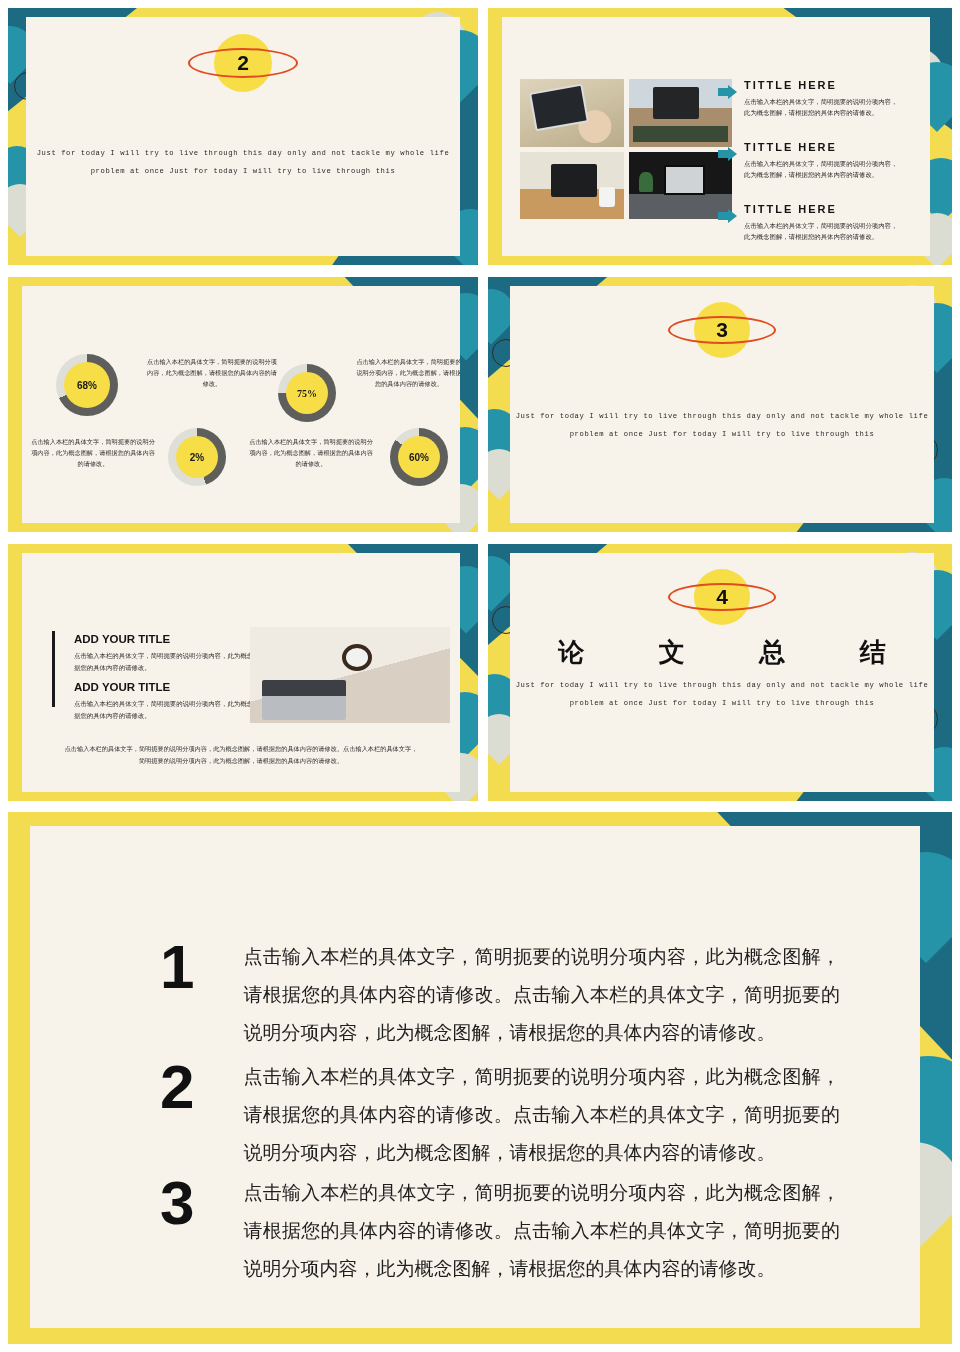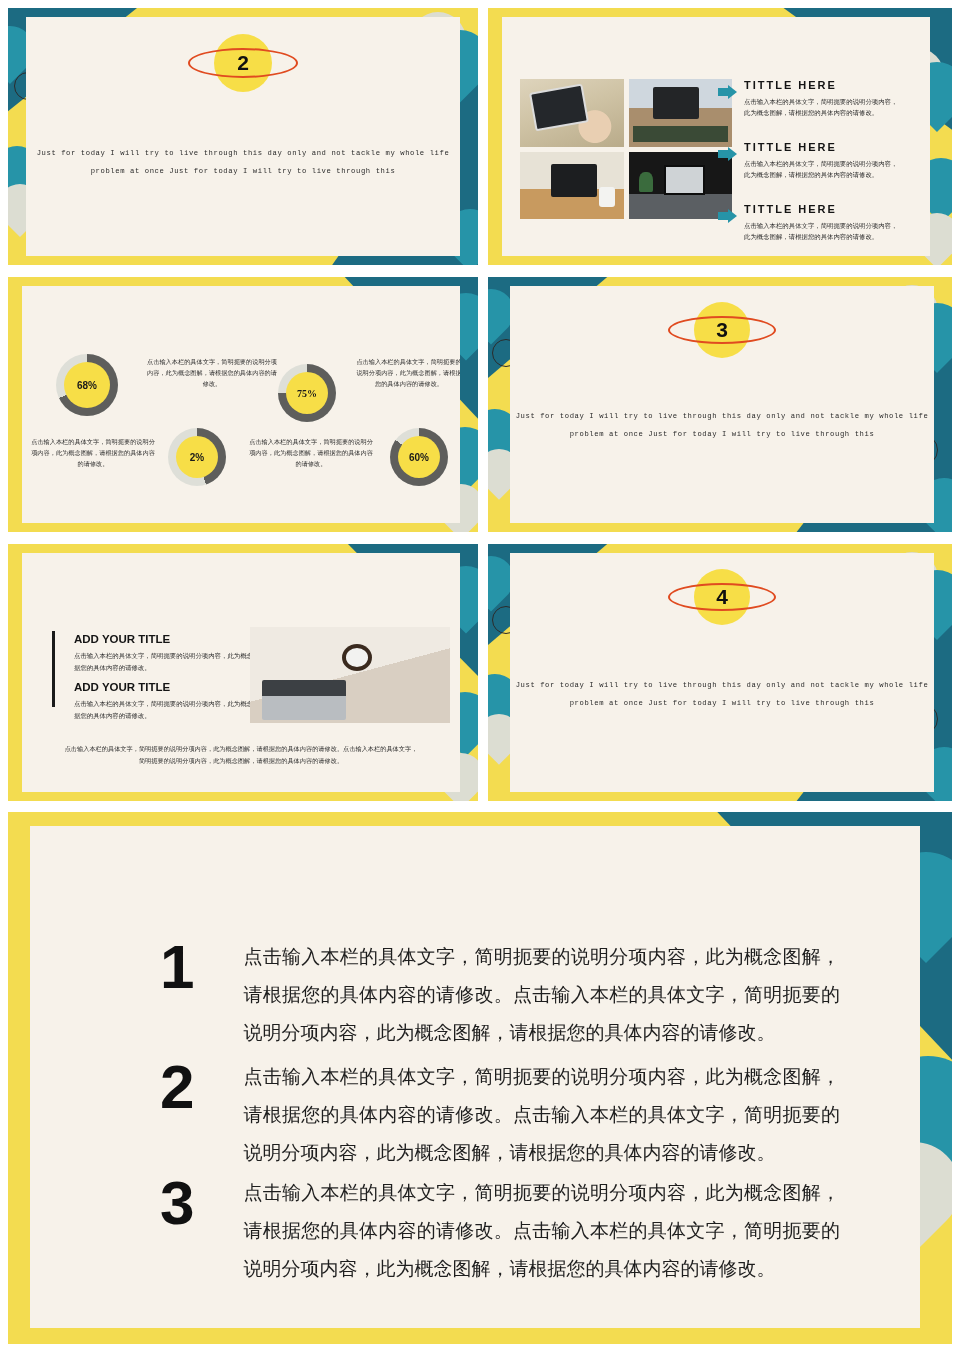--- a/index.html
+++ b/index.html
@@ -448,20 +448,21 @@
       <div class="ring-outline" style="left:4px; top:62px; width:28px; height:28px;"></div>
       <div class="ring-outline" style="right:14px; bottom:66px; width:32px; height:32px;"></div>
     </div>
     <div class="inner" style="left:22px; top:9px; right:18px; bottom:9px;">
       <div class="planet-wrap" style="top:14px; height:60px;">
         <div class="planet" style="width:56px; height:56px; font-size:21px;">
           <span>4</span>
           <div class="planet-ring" style="width:108px; height:28px; left:-26px; top:14px;"></div>
         </div>
       </div>
+      <div class="cn-title" style="top:82px; font-size:26px; letter-spacing:34px; padding-left:34px;">论 文 总 结</div>
       <div class="en-sub" style="top:126px; font-size:7.2px; letter-spacing:0.6px;">Just for today I will try to live through this day only and not tackle my whole life</div>
       <div class="en-sub" style="top:144px; font-size:7.2px; letter-spacing:0.6px;">problem at once Just for today I will try to live through this</div>
     </div>
   </div>
 
   <div class="slide" style="left:8px; top:812px; width:944px; height:532px;">
     <div class="yellow-frame"></div>
     <div class="deco-layer">
       <div class="teal-tri" style="right:-6px; top:-6px; width:280px; height:260px; clip-path: polygon(100% 0, 100% 100%, 12% 0);"></div>
       <div class="drop" style="right:-20px; top:40px; width:92px; height:92px;"></div>

